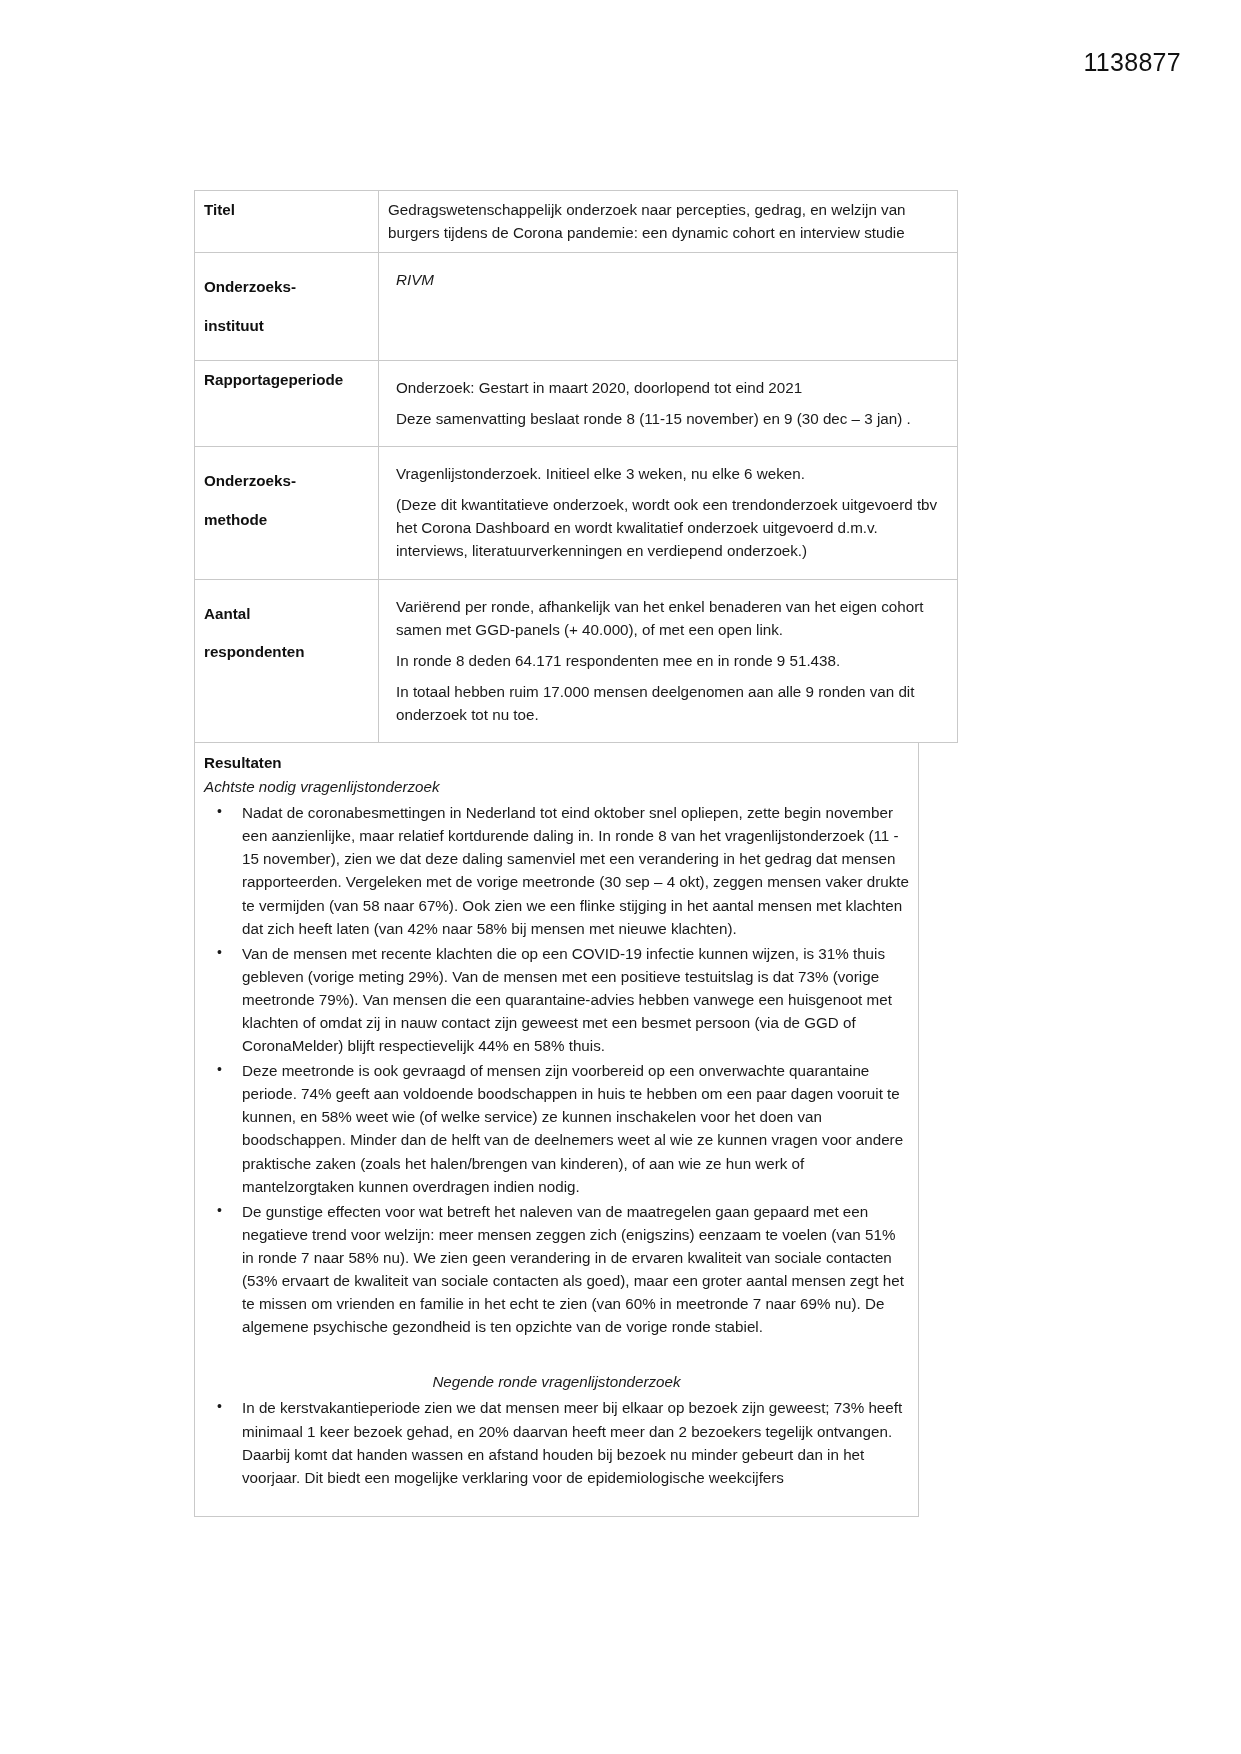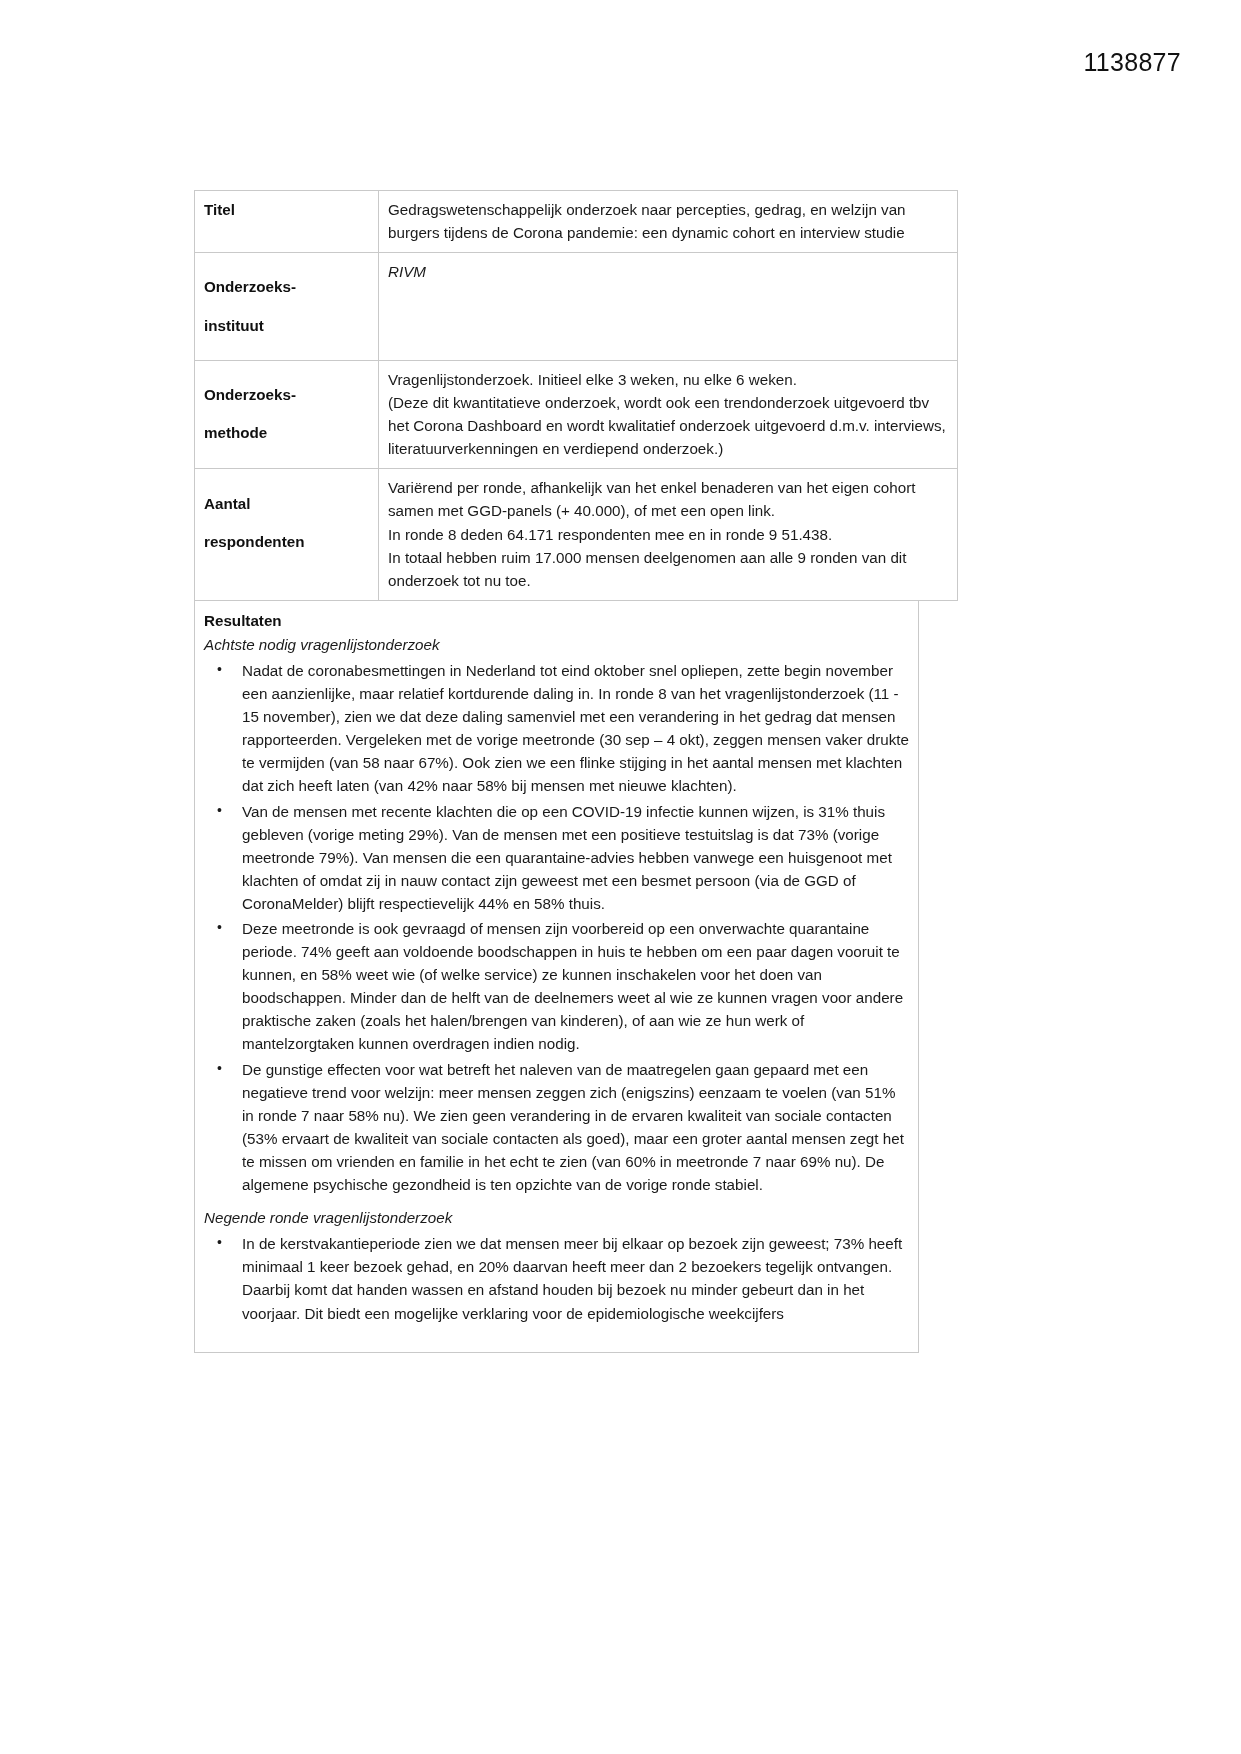--- a/index.html
+++ b/index.html
@@ -54,41 +54,42 @@
     color: #101010;
   }
   td.value {
     width: 560px;
     color: #1a1a1a;
   }
   td.value .italic {
     font-style: italic;
   }
   td.value p {
-    margin: 0;
+    margin: 8px;
   }
   .results {
     border: 1px solid #c9c9c9;
     border-top: none;
     padding: 8px 9px 25px 9px;
     font-size: 15.2px;
     line-height: 1.52;
   }
   .results-title {
     font-weight: bold;
     color: #101010;
     margin: 0 0 1px 0;
   }
   .subhead {
     font-style: italic;
     margin: 0 0 3px 0;
     color: #1a1a1a;
   }
   .subhead.spaced {
-    margin-top: 10px;
+    margin-top: 32px;
+    text-align: center;
   }
   ul.bullets {
     list-style: none;
     margin: 0;
     padding: 0;
   }
   ul.bullets li {
     position: relative;
     padding-left: 38px;
     margin-bottom: 2px;
@@ -124,20 +125,27 @@
           <td class="label">
             <p>Onderzoeks-</p>
             <p>instituut</p>
           </td>
           <td class="value">
             <p class="italic">RIVM</p>
             <p>&nbsp;</p>
           </td>
         </tr>
         <tr>
+          <td class="label">Rapportageperiode</td>
+          <td class="value">
+            <p>Onderzoek: Gestart in maart 2020, doorlopend tot eind 2021</p>
+            <p>Deze samenvatting beslaat ronde 8 (11-15 november) en 9 (30 dec – 3 jan) .</p>
+          </td>
+        </tr>
+        <tr>
           <td class="label">
             <p>Onderzoeks-</p>
             <p>methode</p>
           </td>
           <td class="value">
             <p>Vragenlijstonderzoek. Initieel elke 3 weken, nu elke 6 weken.</p>
             <p>(Deze dit kwantitatieve onderzoek, wordt ook een trendonderzoek uitgevoerd tbv het Corona Dashboard en wordt kwalitatief onderzoek uitgevoerd d.m.v. interviews, literatuurverkenningen en verdiepend onderzoek.)</p>
           </td>
         </tr>
         <tr>

